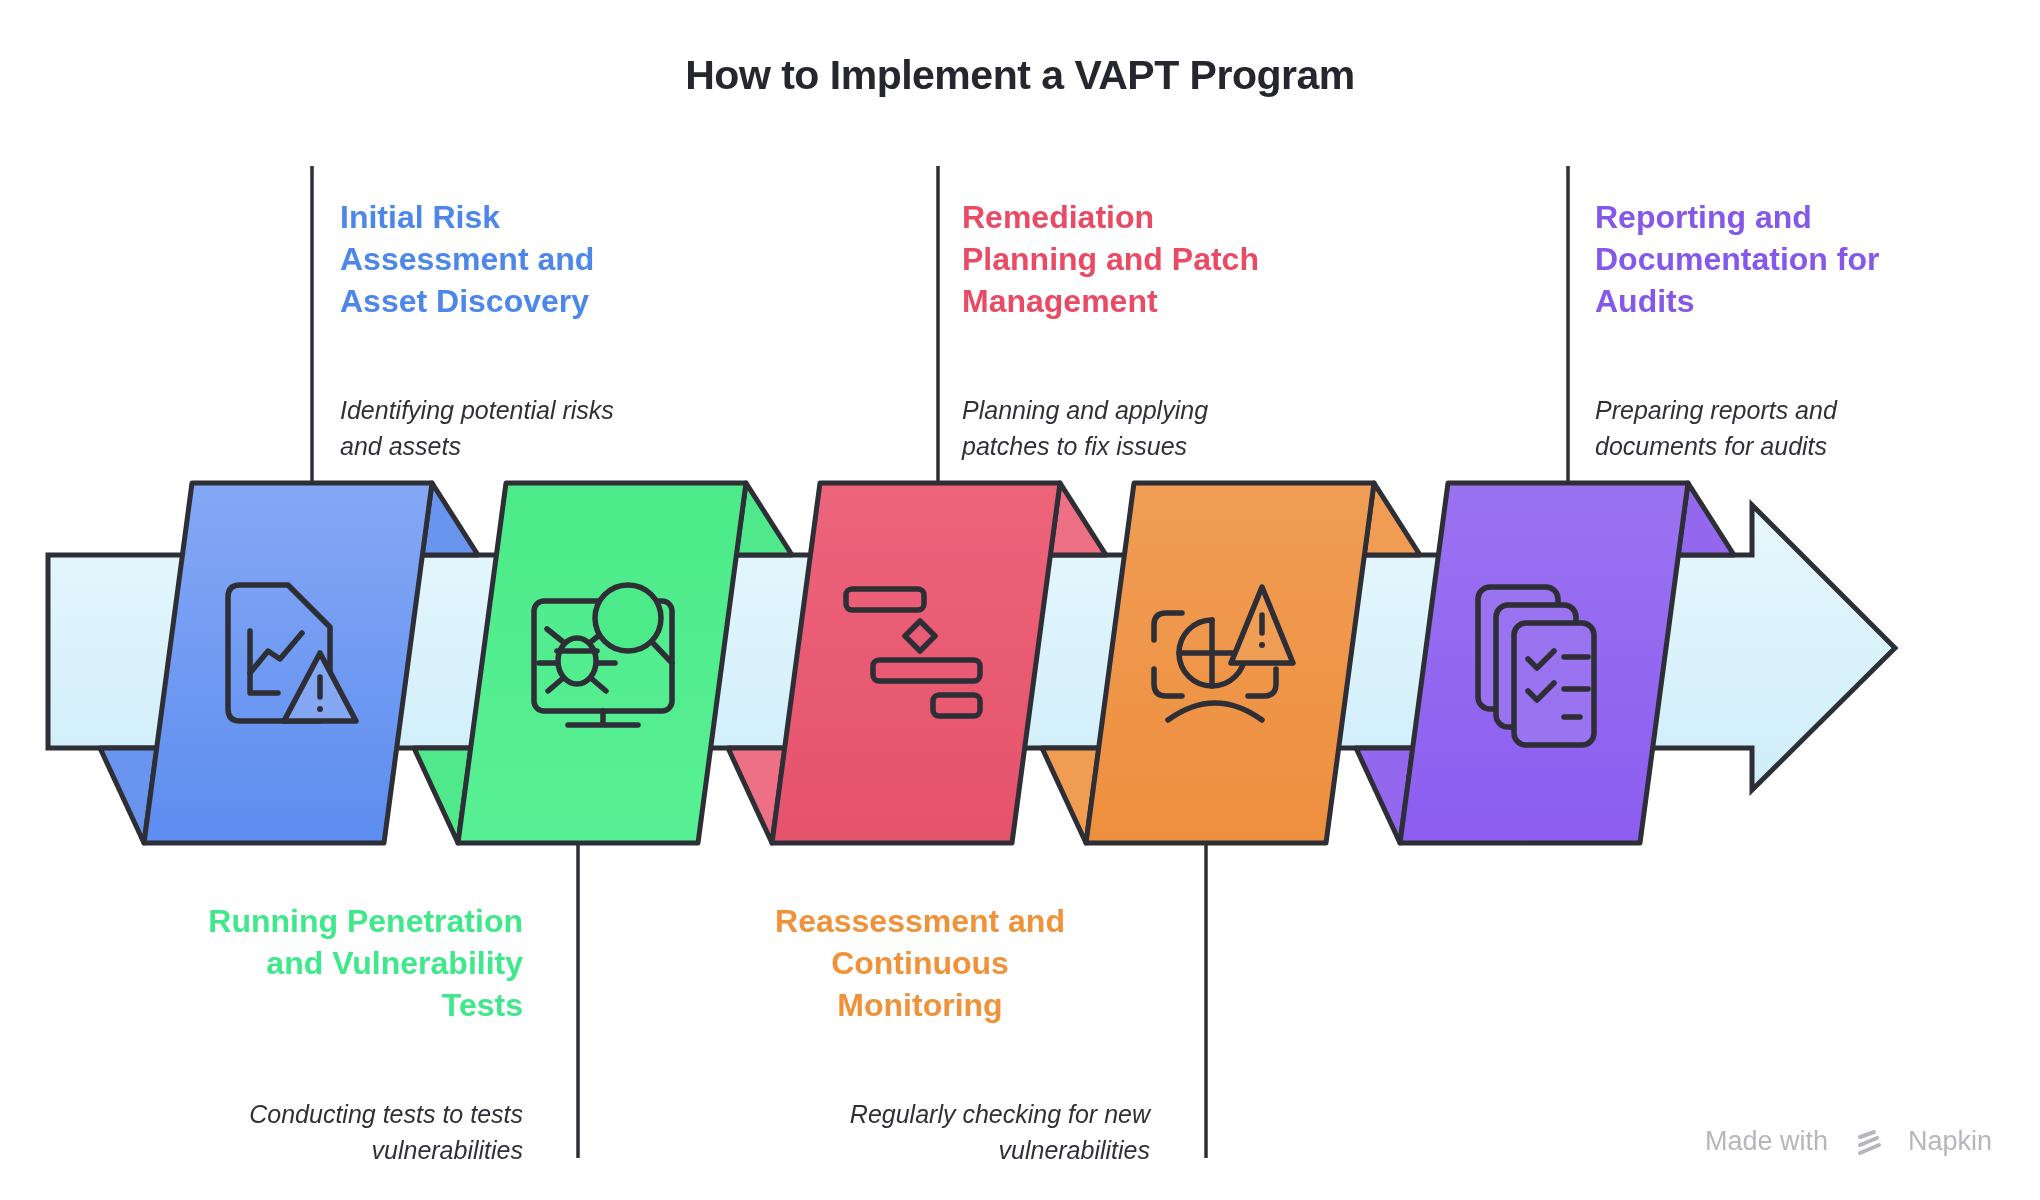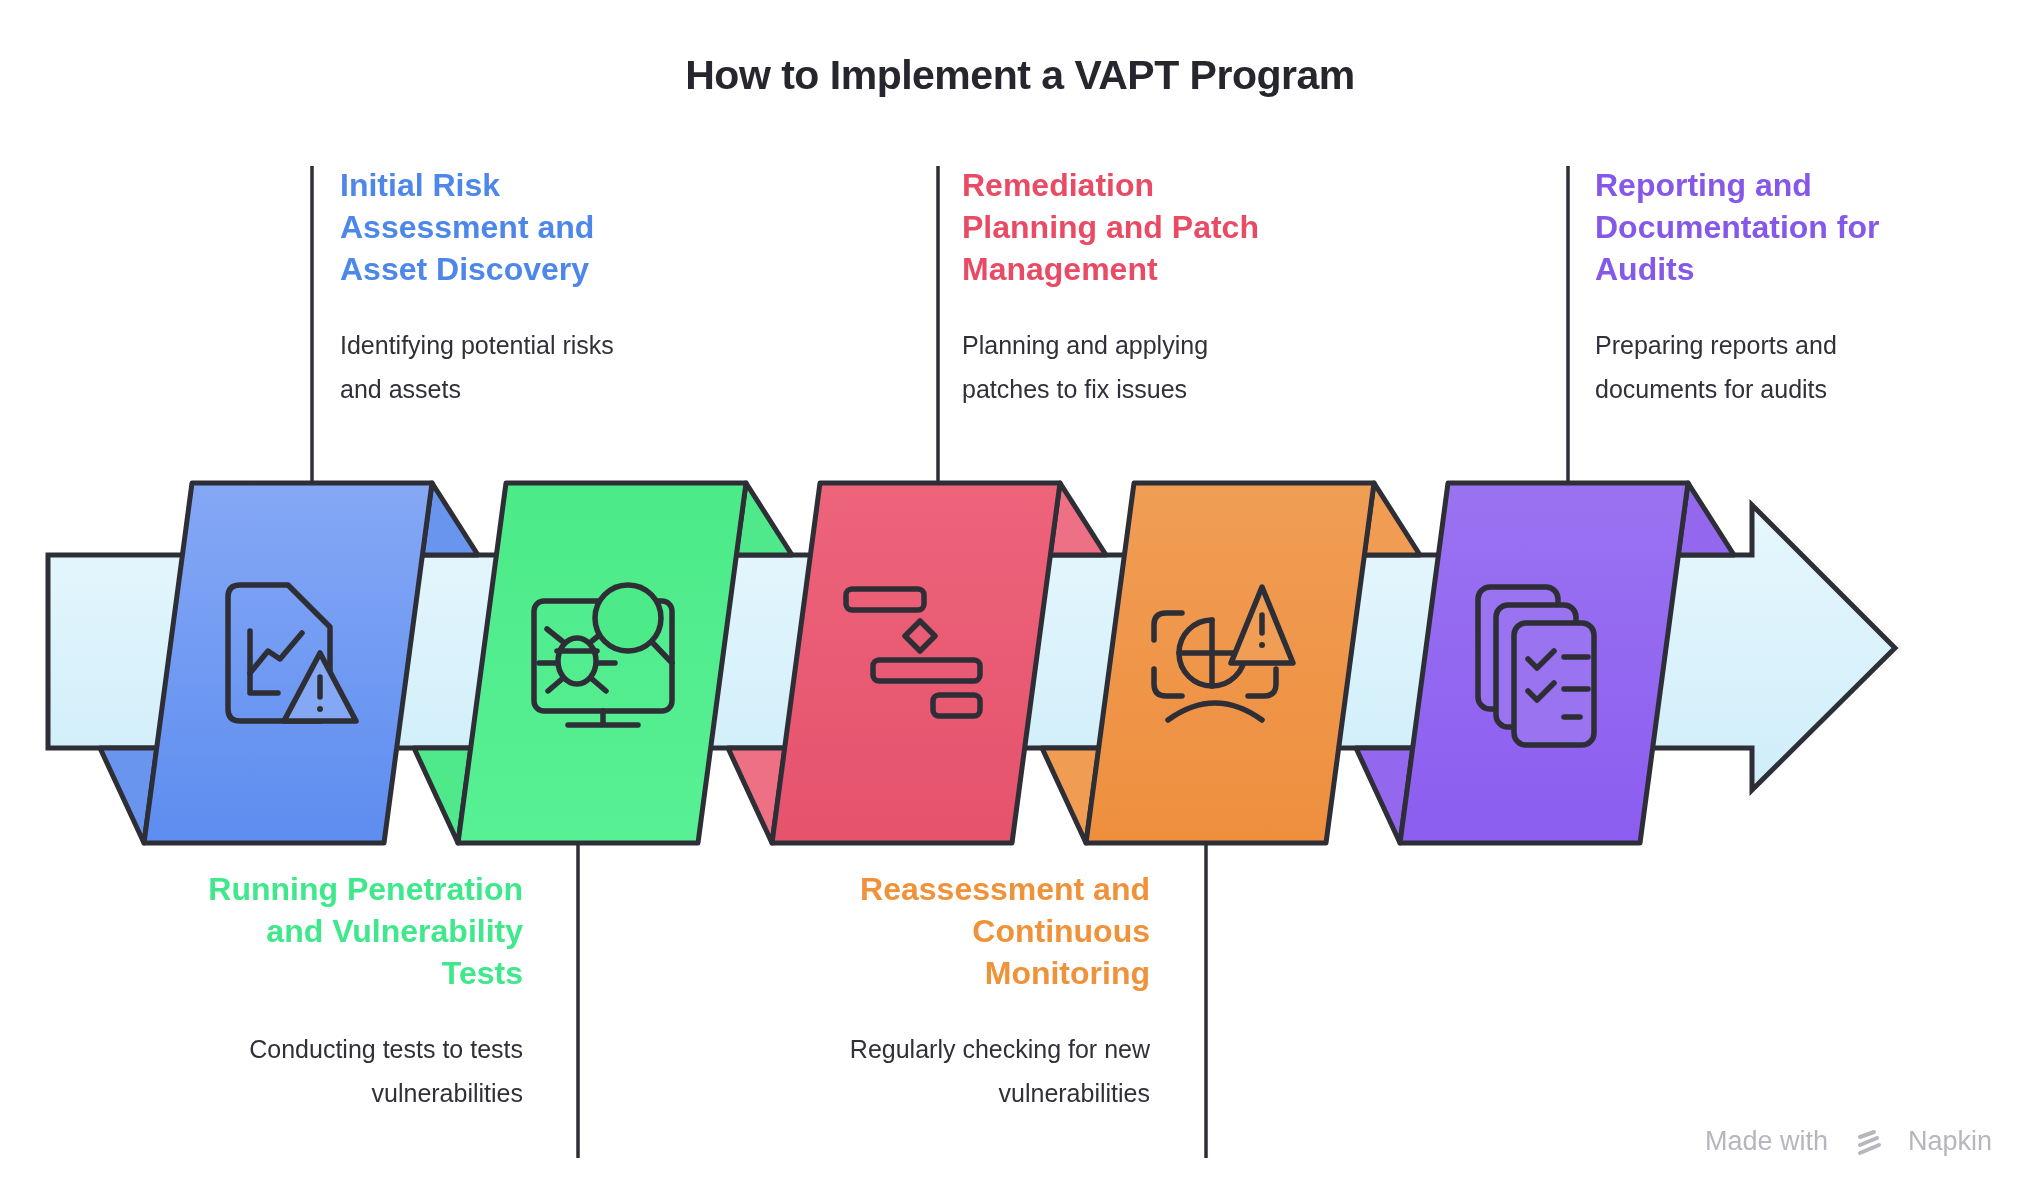--- a/index.html
+++ b/index.html
@@ -31,27 +31,29 @@
     letter-spacing: -0.5px;
   }
   .label { position: absolute; }
   .label-top { top: 164px; width: 380px; text-align: left; }
   .label-bottom { top: 868px; width: 460px; text-align: right; }
   .step-heading {
     font-size: 32px;
     font-weight: 700;
     line-height: 42px;
     white-space: pre-line;
+    margin-top: 32px;
   }
   .step-desc {
-    margin-top: 33px;
+    margin-top: 70px;
     font-size: 25px;
-    line-height: 44px;
+    line-height: 36px;
     color: var(--text);
     white-space: pre-line;
+    font-style: italic;
   }
   .watermark {
     position: absolute;
     top: 1126px;
     right: 48px;
     display: flex;
     align-items: center;
     gap: 26px;
     color: var(--watermark);
     font-size: 27px;
@@ -204,21 +206,21 @@
 
   <div class="label label-top" style="left:962px">
     <div class="step-heading heading-step3" style="color: rgb(234, 75, 100);">Remediation
 Planning and Patch
 Management</div>
     <div class="step-desc">Planning and applying
 patches to fix issues</div>
   </div>
 
   <div class="label label-bottom" style="right:890px">
-    <div class="step-heading heading-step4" style="color: rgb(239, 146, 57);">Reassessment and
+    <div class="step-heading heading-step4" style="color: rgb(239, 146, 57); text-align: center;">Reassessment and
 Continuous
 Monitoring</div>
     <div class="step-desc">Regularly checking for new
 vulnerabilities</div>
   </div>
 
   <div class="label label-top" style="left:1595px">
     <div class="step-heading heading-step5" style="color: rgb(133, 88, 234);">Reporting and
 Documentation for
 Audits</div>

